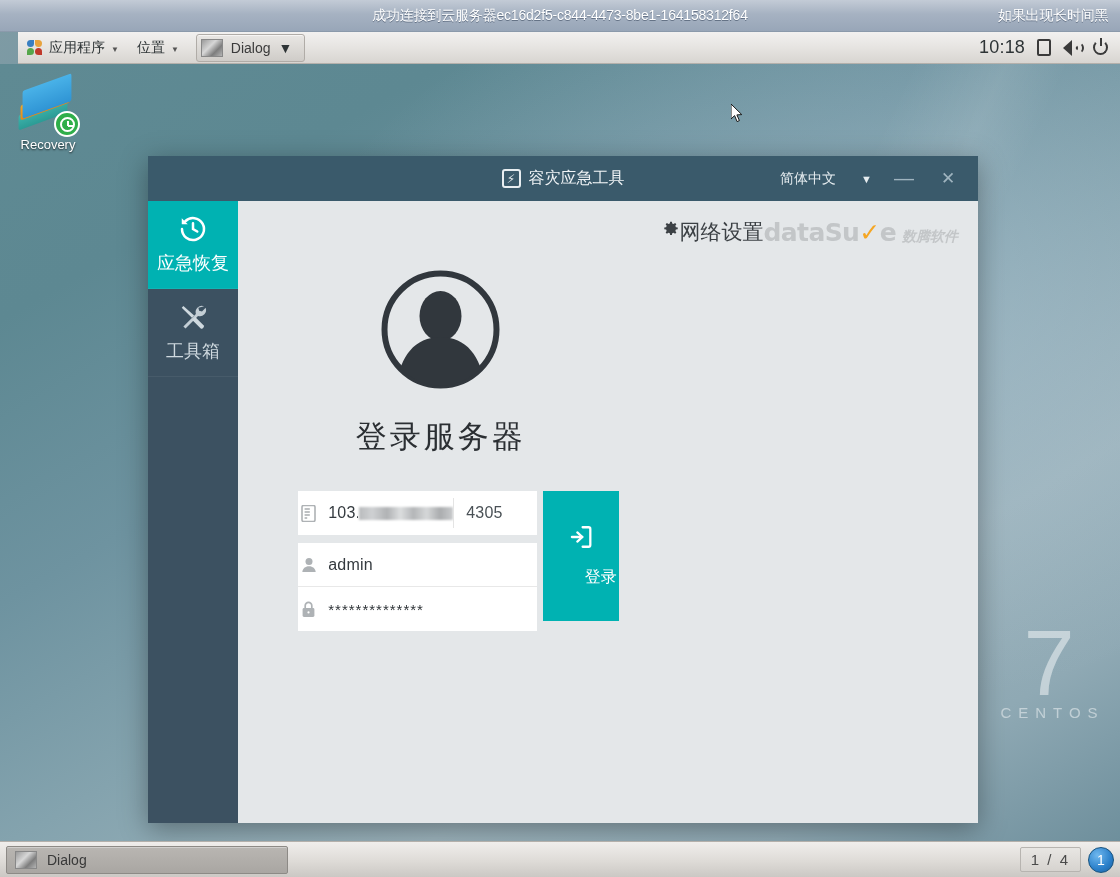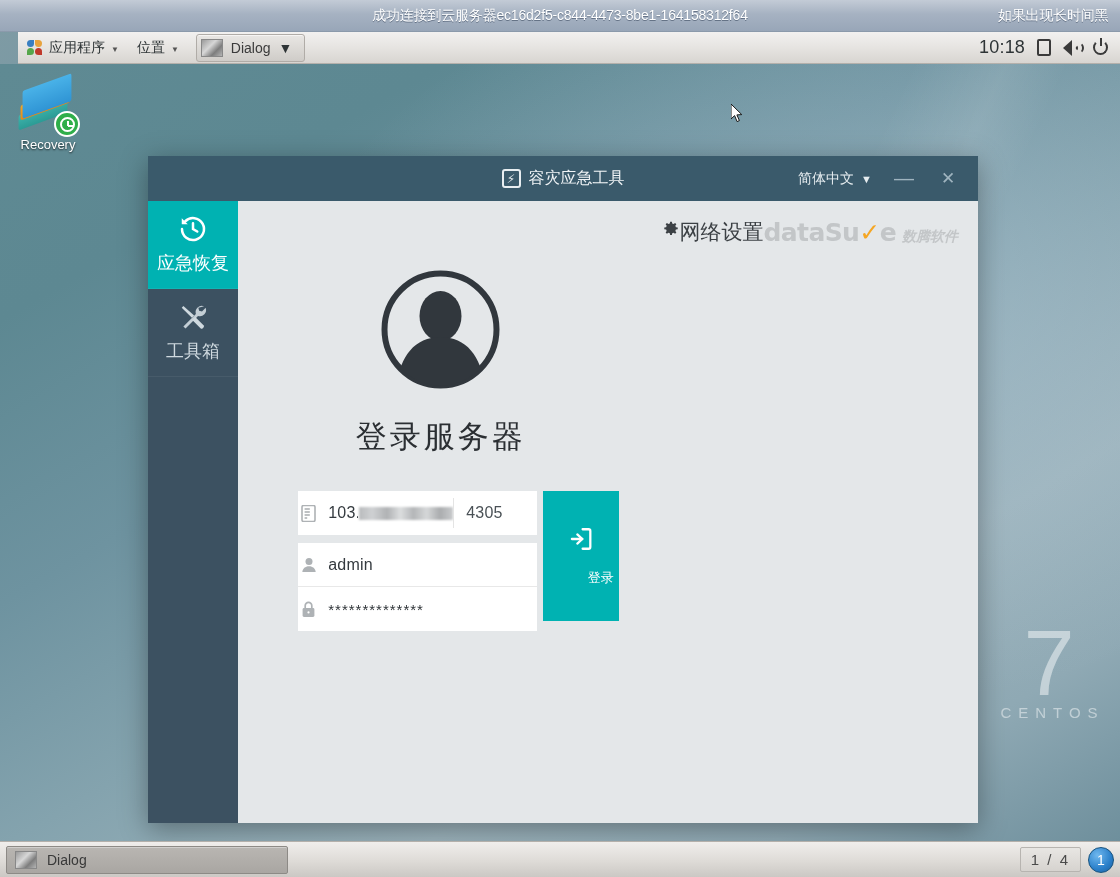--- a/index.html
+++ b/index.html
@@ -183,21 +183,21 @@
   .app-logo {
     width:19px;height:19px;border:2px solid #e8eef1;border-radius:3px;
     display:flex;align-items:center;justify-content:center;
   }
   .bolt { font-size:12px; color:#e8eef1; line-height:1; font-weight:bold; }
   #title-text { color:#f0f4f6; font-size:16px; }
   #title-right {
     margin-left:auto; display:flex; align-items:center; gap:0; padding-right:8px;
   }
   #lang-select {
-    display:flex;align-items:center;gap:7px;color:#e6edf0;font-size:14px;
+    display:flex;align-items:center;gap:25px;color:#e6edf0;font-size:14px;
     padding:4px 10px; cursor:pointer;
   }
   #lang-select .tri { font-size:11px; }
   .win-btn {
     width:44px;height:45px;display:flex;align-items:center;justify-content:center;
     color:#9fb4bf; font-size:17px; cursor:pointer;
   }
   .win-btn.min { font-size:20px; }
 
   #body-row { display:flex; height:622px; }
@@ -249,21 +249,21 @@
     display:flex; align-items:center; padding-left:12px;
   }
   #port-cell .fval { margin-left:0; color:#4a5156; }
   .pw { letter-spacing:1px; font-size:15px; color:#2f3438; }
 
   #login-btn {
     width:76px; height:130px; background:#00b2b2; color:#fff;
     display:flex; flex-direction:column; align-items:center; justify-content:center;
     gap:13px; cursor:pointer;
   }
-  #login-btn .blabel { font-size:13px;margin-left:39px; }
+  #login-btn .blabel { font-size:16px;margin-left:39px; }
 
   
   #footer {
     height:62px; display:flex; align-items:center; justify-content:space-between;
     padding:0 20px 0 20px; background:#e4e7e9;
   }
   #net-settings {
     display:flex;align-items:flex-start;color:#3c4145;font-size:21px;cursor:pointer;
   }
   #brand {

